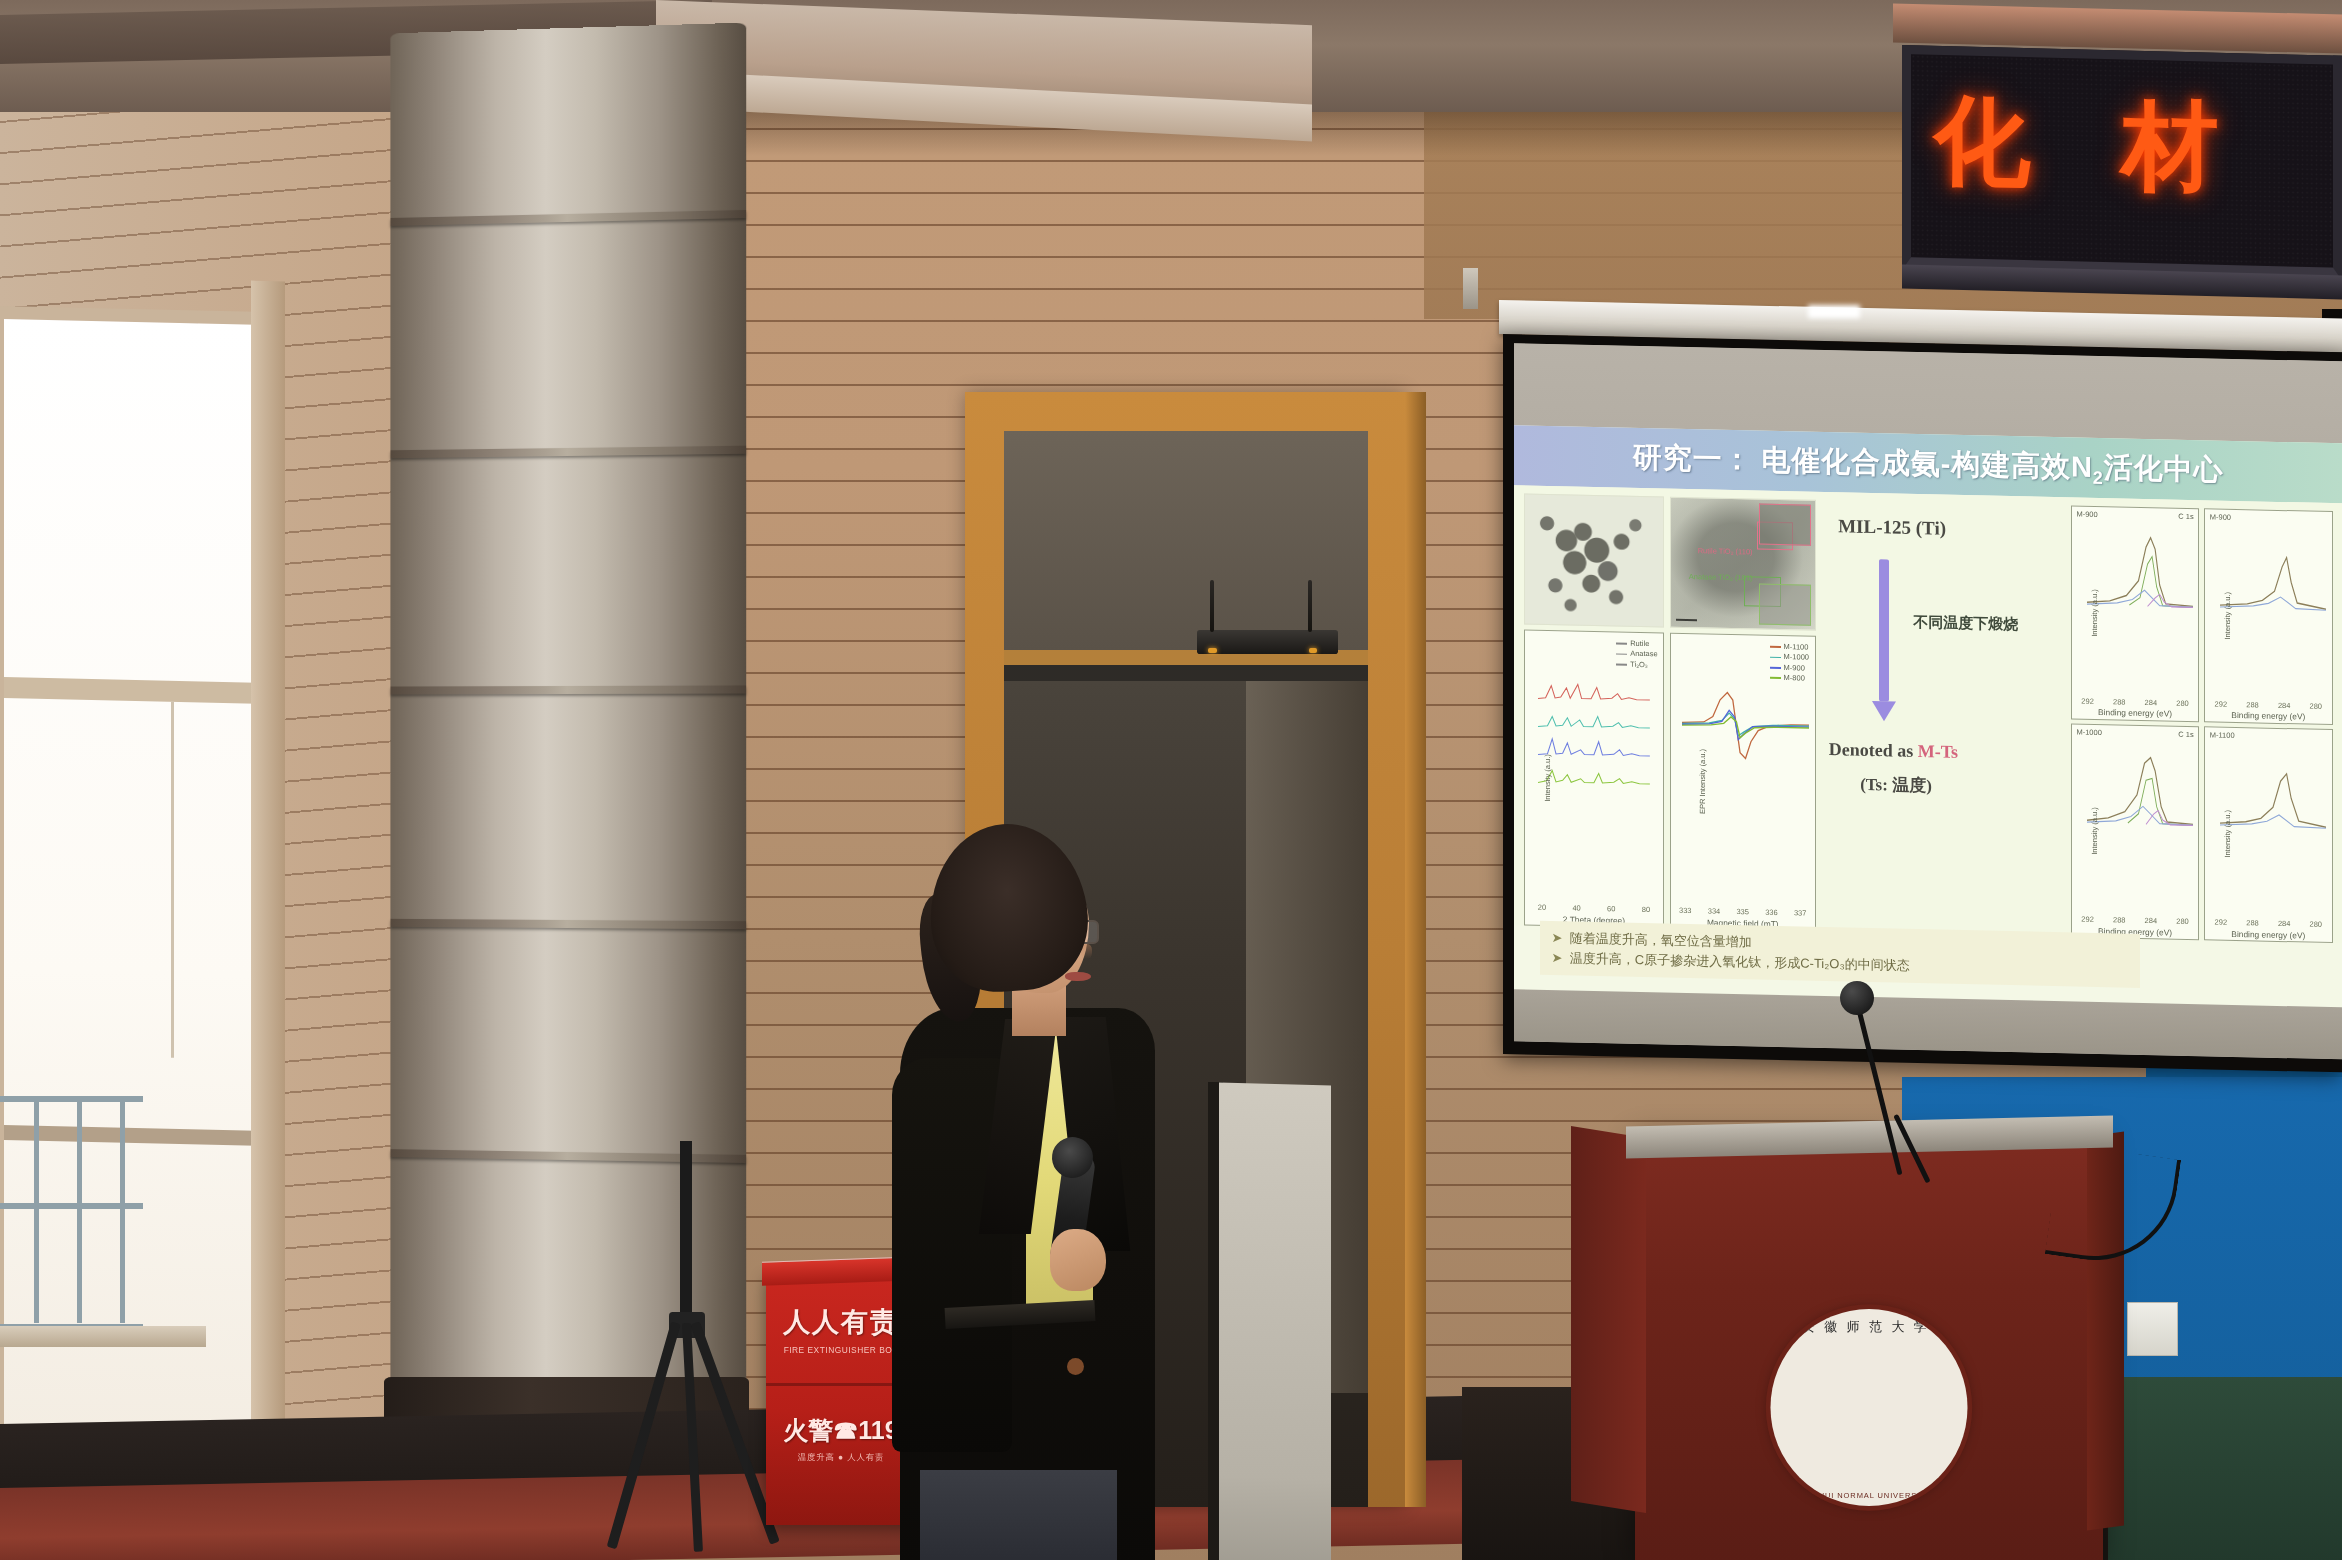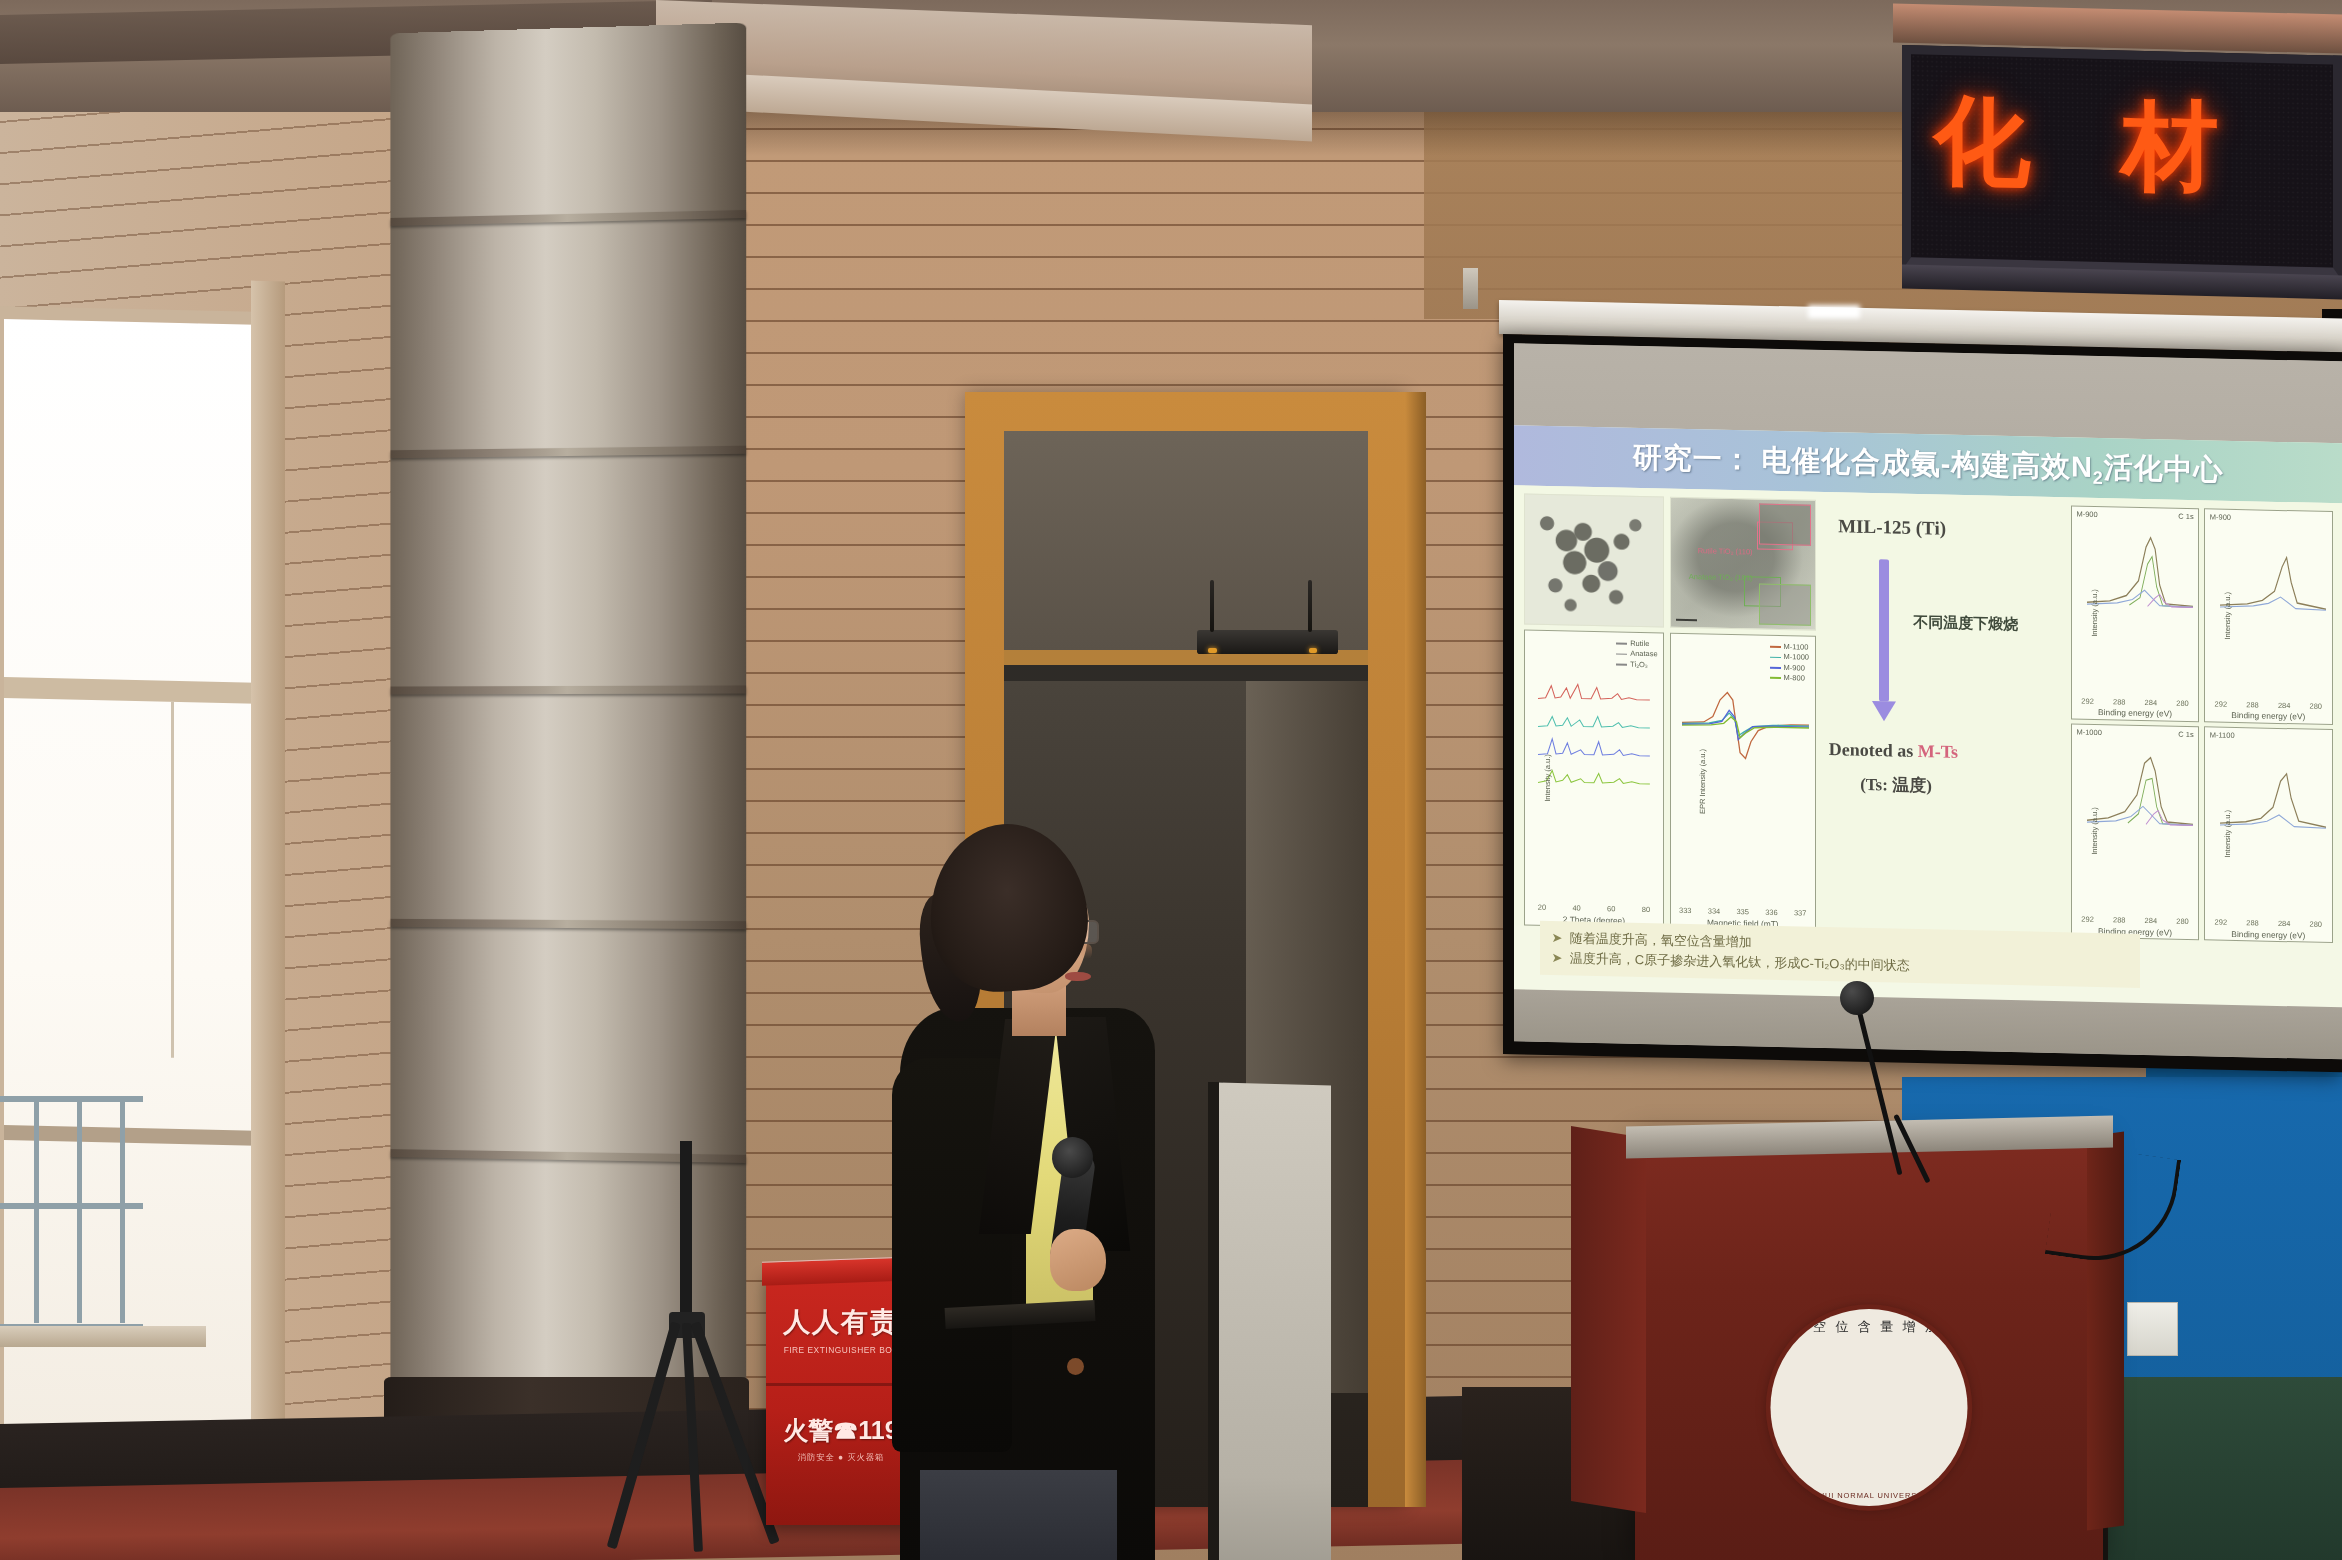--- a/index.html
+++ b/index.html
@@ -940,21 +940,21 @@
 
       <div class="screen-bottom-gray"></div>
     </div>
   </div>
 
   <div class="podium">
     <div class="podium-left-wing"></div>
     <div class="podium-right-wing"></div>
     <div class="podium-top"></div>
     <div class="podium-emblem">
-      <div class="emblem-cn">氧空位含量增加</div>
+      <div class="emblem-cn">安徽师范大学</div>
       <div class="emblem-en">ANHUI NORMAL UNIVERSITY</div>
     </div>
   </div>
 
   <div class="mic-neck"></div>
   <div class="mic-neck2"></div>
   <div class="mic-head"></div>
   <div class="mic-cable"></div>
 
   <div class="tripod-pole"></div>
@@ -962,21 +962,21 @@
   <div class="tripod-leg" style="left:671px;top:1323px;width:10.3px;height:234px;transform:rotate(16deg);"></div>
   <div class="tripod-leg" style="left:690px;top:1323px;width:10.3px;height:234px;transform:rotate(-20deg);"></div>
   <div class="tripod-leg" style="left:682px;top:1323px;width:9.4px;height:229px;transform:rotate(-3deg);"></div>
 
   <div class="fire-box">
     <div class="fire-box-lid"></div>
     <div class="fire-cn">人人有责</div>
     <div class="fire-en">FIRE EXTINGUISHER BOX</div>
     <div class="fire-divider"></div>
     <div class="fire-alarm"><span>火警</span><span>☎</span><span>119</span></div>
-    <div class="fire-sub">消防安全 ● 灭火器箱</div>
+    <div class="fire-sub">温度升高 ● 人人有责</div>
   </div>
 
   <div class="presenter">
     <div class="body"></div>
     <div class="arm-r"></div>
     <div class="shirt"></div>
     <div class="lapel-l"></div>
     <div class="lapel-r"></div>
     <div class="belt"></div>
     <div class="pocket-dot"></div>

